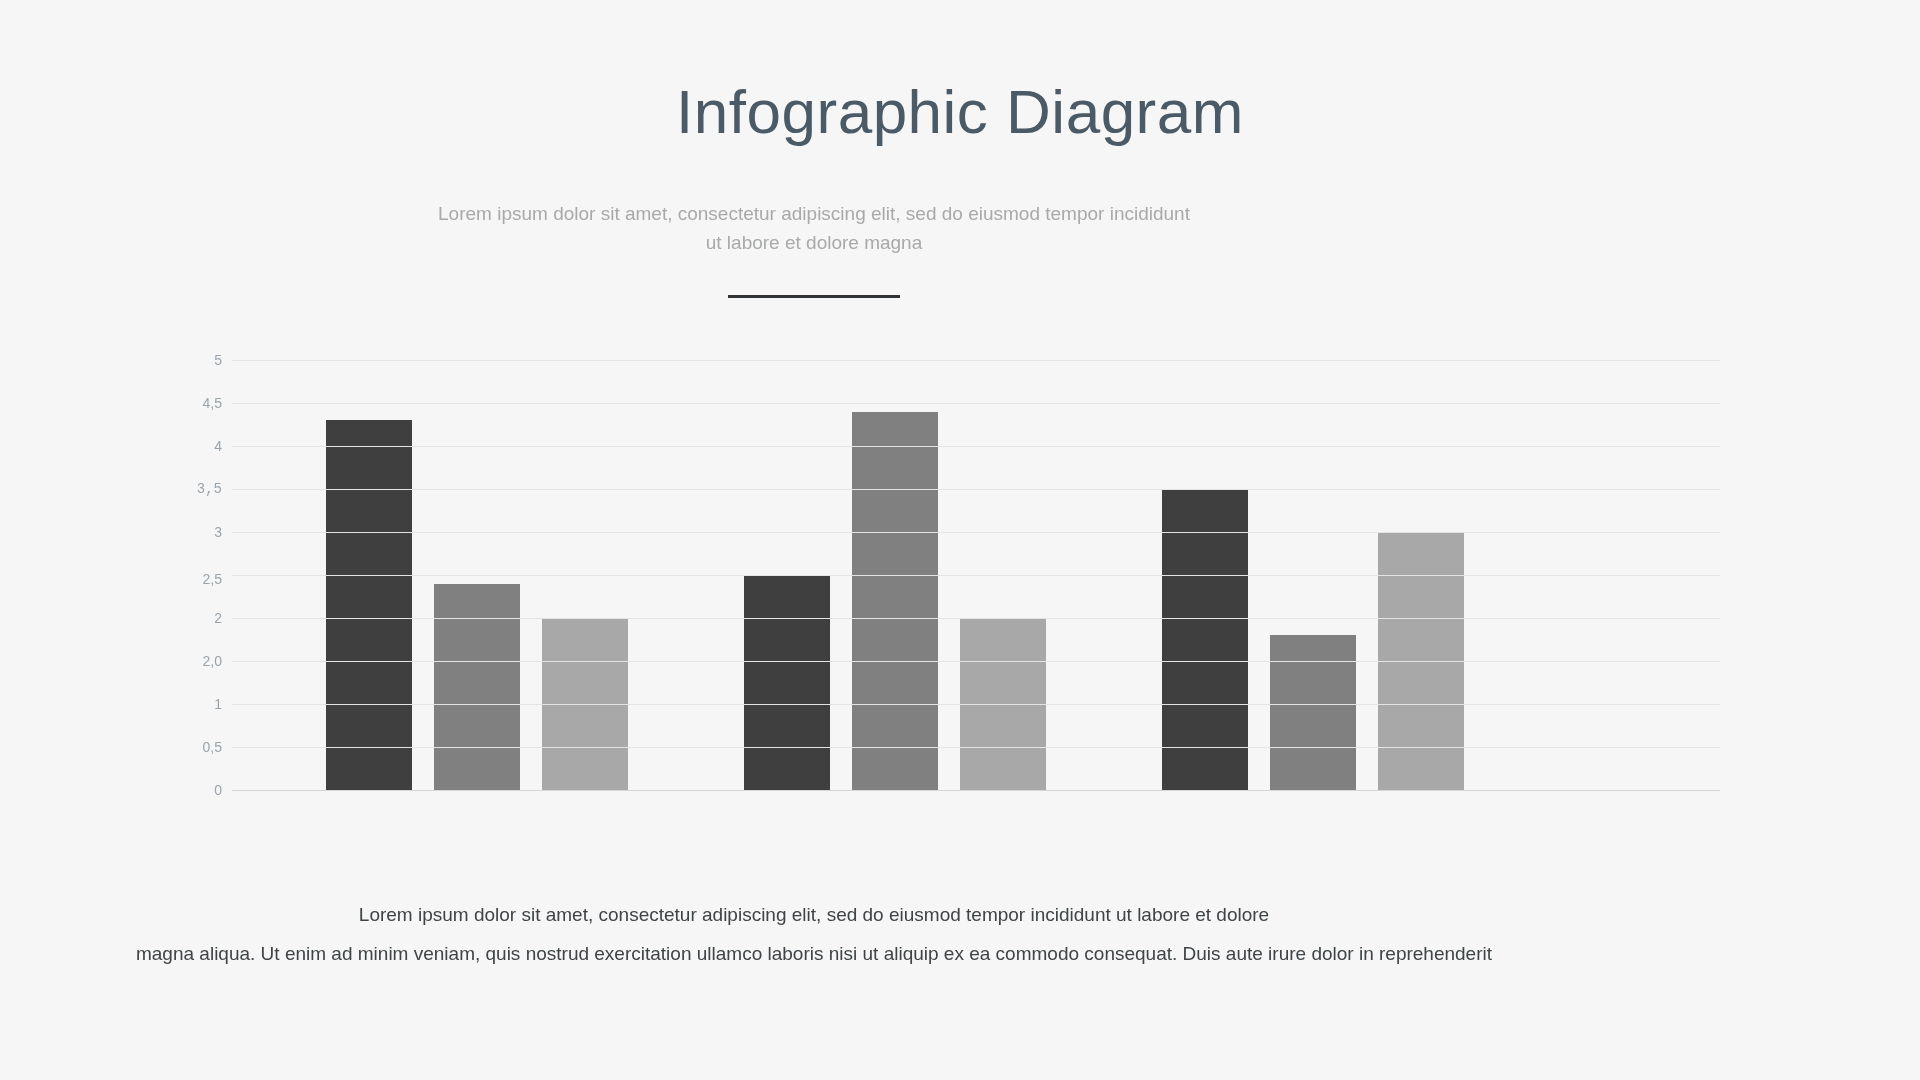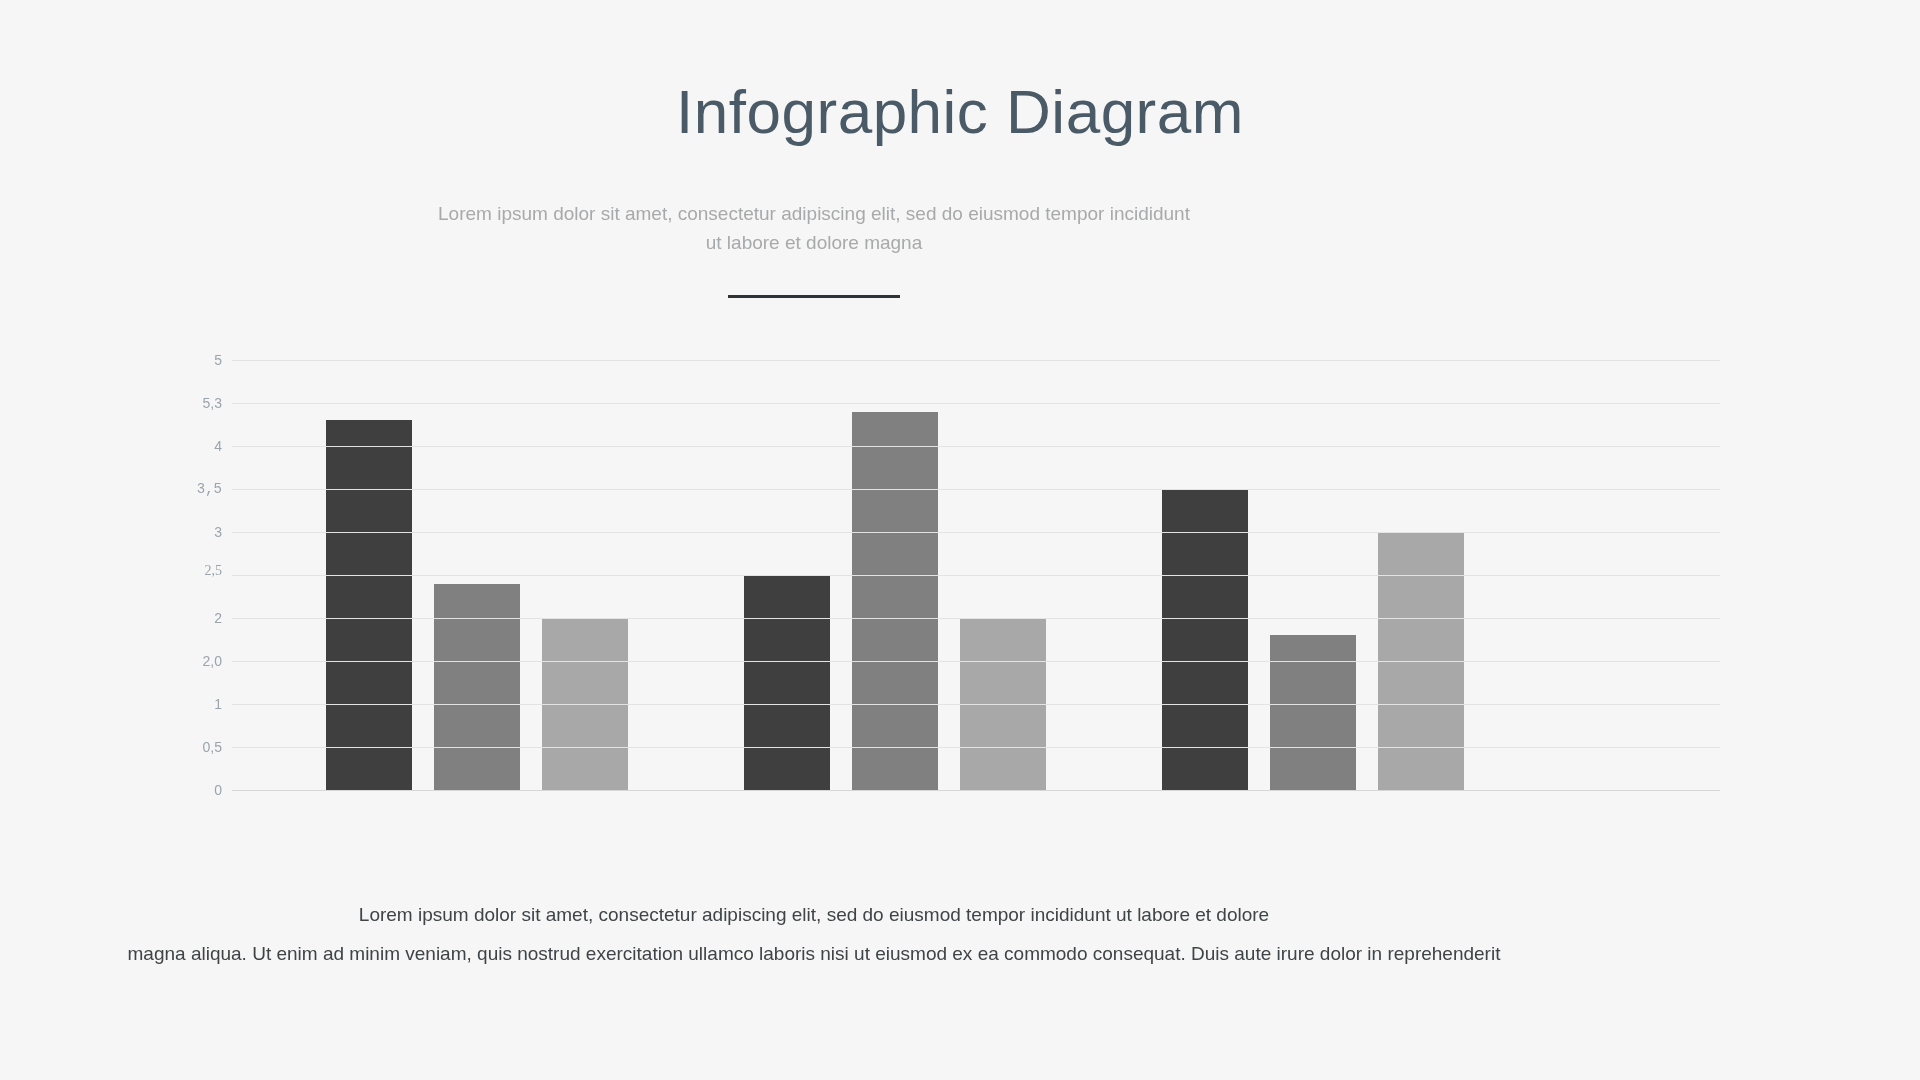--- a/index.html
+++ b/index.html
@@ -133,25 +133,25 @@
 
   <div class="divider"></div>
 
   <div class="chart-area">
     <div class="ylabel-wrap" id="y-axis">
         <div class="ylabel" style="top: 430px;">0</div>
         <div class="ylabel" style="top: 387px;">0,5</div>
         <div class="ylabel" style="top: 344px;">1</div>
         <div class="ylabel" style="top: 301px;">2,0</div>
         <div class="ylabel" style="top: 258px;">2</div>
-        <div class="ylabel" style="top: 211px; font-family: Liberation Serif, serif;">2,5</div>
+        <div class="ylabel" style="top: 219px;">2,5</div>
         <div class="ylabel" style="top: 172px;">3</div>
         <div class="ylabel" style="top: 129px; font-family: Liberation Mono, monospace;">3,5</div>
         <div class="ylabel" style="top: 86px;">4</div>
-        <div class="ylabel" style="top: 43px;">5,3</div>
+        <div class="ylabel" style="top: 43px;">4,5</div>
         <div class="ylabel" style="top: 0px;">5</div>
       </div>
     <div class="plot" id="plot">
       <div class="bars" id="bars">
           <div class="bar" title="Group 1 / Series 1: 4.3" style="left: 58px; width: 86px; height: 369.8px; background: rgb(63, 63, 63);"></div>
           <div class="bar" title="Group 1 / Series 2: 2.4" style="left: 166px; width: 86px; height: 206.4px; background: rgb(128, 128, 128);"></div>
           <div class="bar" title="Group 1 / Series 3: 2" style="left: 274px; width: 86px; height: 172px; background: rgb(168, 168, 168);"></div>
           <div class="bar" title="Group 2 / Series 1: 2.5" style="left: 476px; width: 86px; height: 215px; background: rgb(63, 63, 63);"></div>
           <div class="bar" title="Group 2 / Series 2: 4.4" style="left: 584px; width: 86px; height: 378.4px; background: rgb(128, 128, 128);"></div>
           <div class="bar" title="Group 2 / Series 3: 2" style="left: 692px; width: 86px; height: 172px; background: rgb(168, 168, 168);"></div>
@@ -168,16 +168,16 @@
         <div class="gridline" style="top: 172px;"></div>
         <div class="gridline" style="top: 129px;"></div>
         <div class="gridline" style="top: 86px;"></div>
         <div class="gridline" style="top: 43px;"></div>
         <div class="gridline" style="top: 0px;"></div>
       </div>
   </div>
 
   <div class="footer">
     <p>Lorem ipsum dolor sit amet, consectetur adipiscing elit, sed do eiusmod tempor incididunt ut labore et dolore</p>
-    <p>magna aliqua. Ut enim ad minim veniam, quis nostrud exercitation ullamco laboris nisi ut eiusmod ex ea commodo consequat. Duis aute irure dolor in reprehenderit</p>
+    <p>magna aliqua. Ut enim ad minim veniam, quis nostrud exercitation ullamco laboris nisi ut aliquip ex ea commodo consequat. Duis aute irure dolor in reprehenderit</p>
   </div>
 
 </div>
 
 </body></html>

